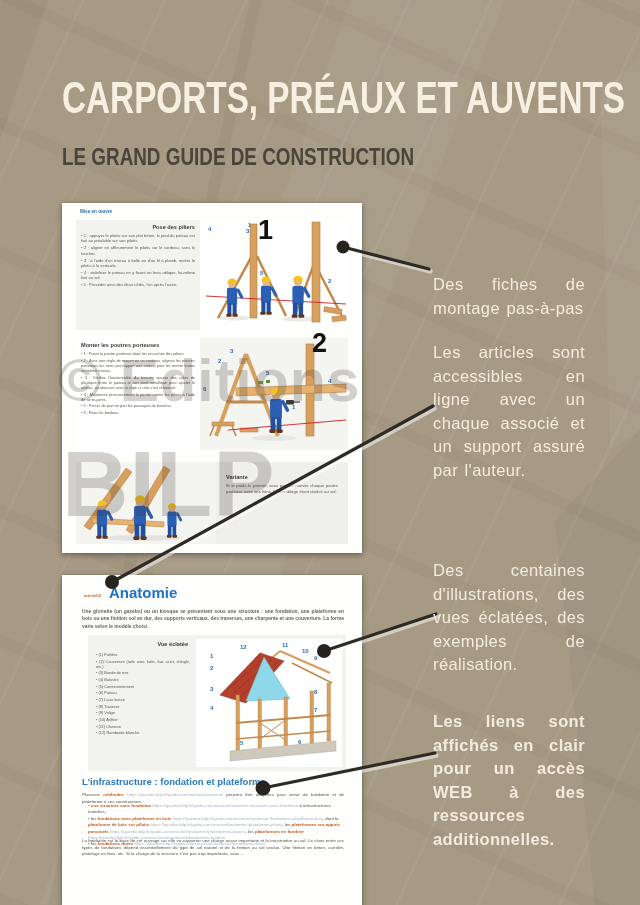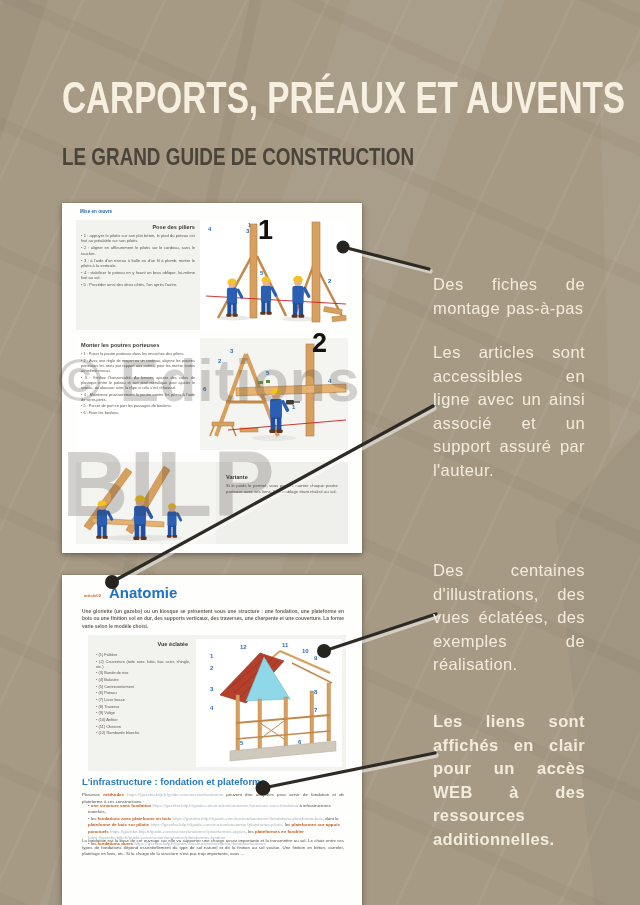--- a/index.html
+++ b/index.html
@@ -312,15 +312,15 @@
   </g>
   <g fill="#27241f">
     <circle cx="343" cy="247" r="6.5"></circle>
     <circle cx="112" cy="582" r="7"></circle>
     <circle cx="324" cy="651" r="7"></circle>
     <circle cx="263" cy="788" r="7.5"></circle>
   </g>
 </svg>
 
 <div class="annotation a1">Des fiches de montage pas-à-pas</div>
-<div class="annotation a2">Les articles sont accessibles en ligne avec un ainsi associé et un support assuré par l'auteur.</div>
+<div class="annotation a2">Les articles sont accessibles en ligne avec un chaque associé et un support assuré par l'auteur.</div>
 <div class="annotation a3">Des centaines d'illustrations, des vues éclatées, des exemples de réalisation.</div>
 <div class="annotation a4">Les liens sont affichés en clair pour un accès WEB à des ressources additionnelles.</div>
 
 </body></html>

